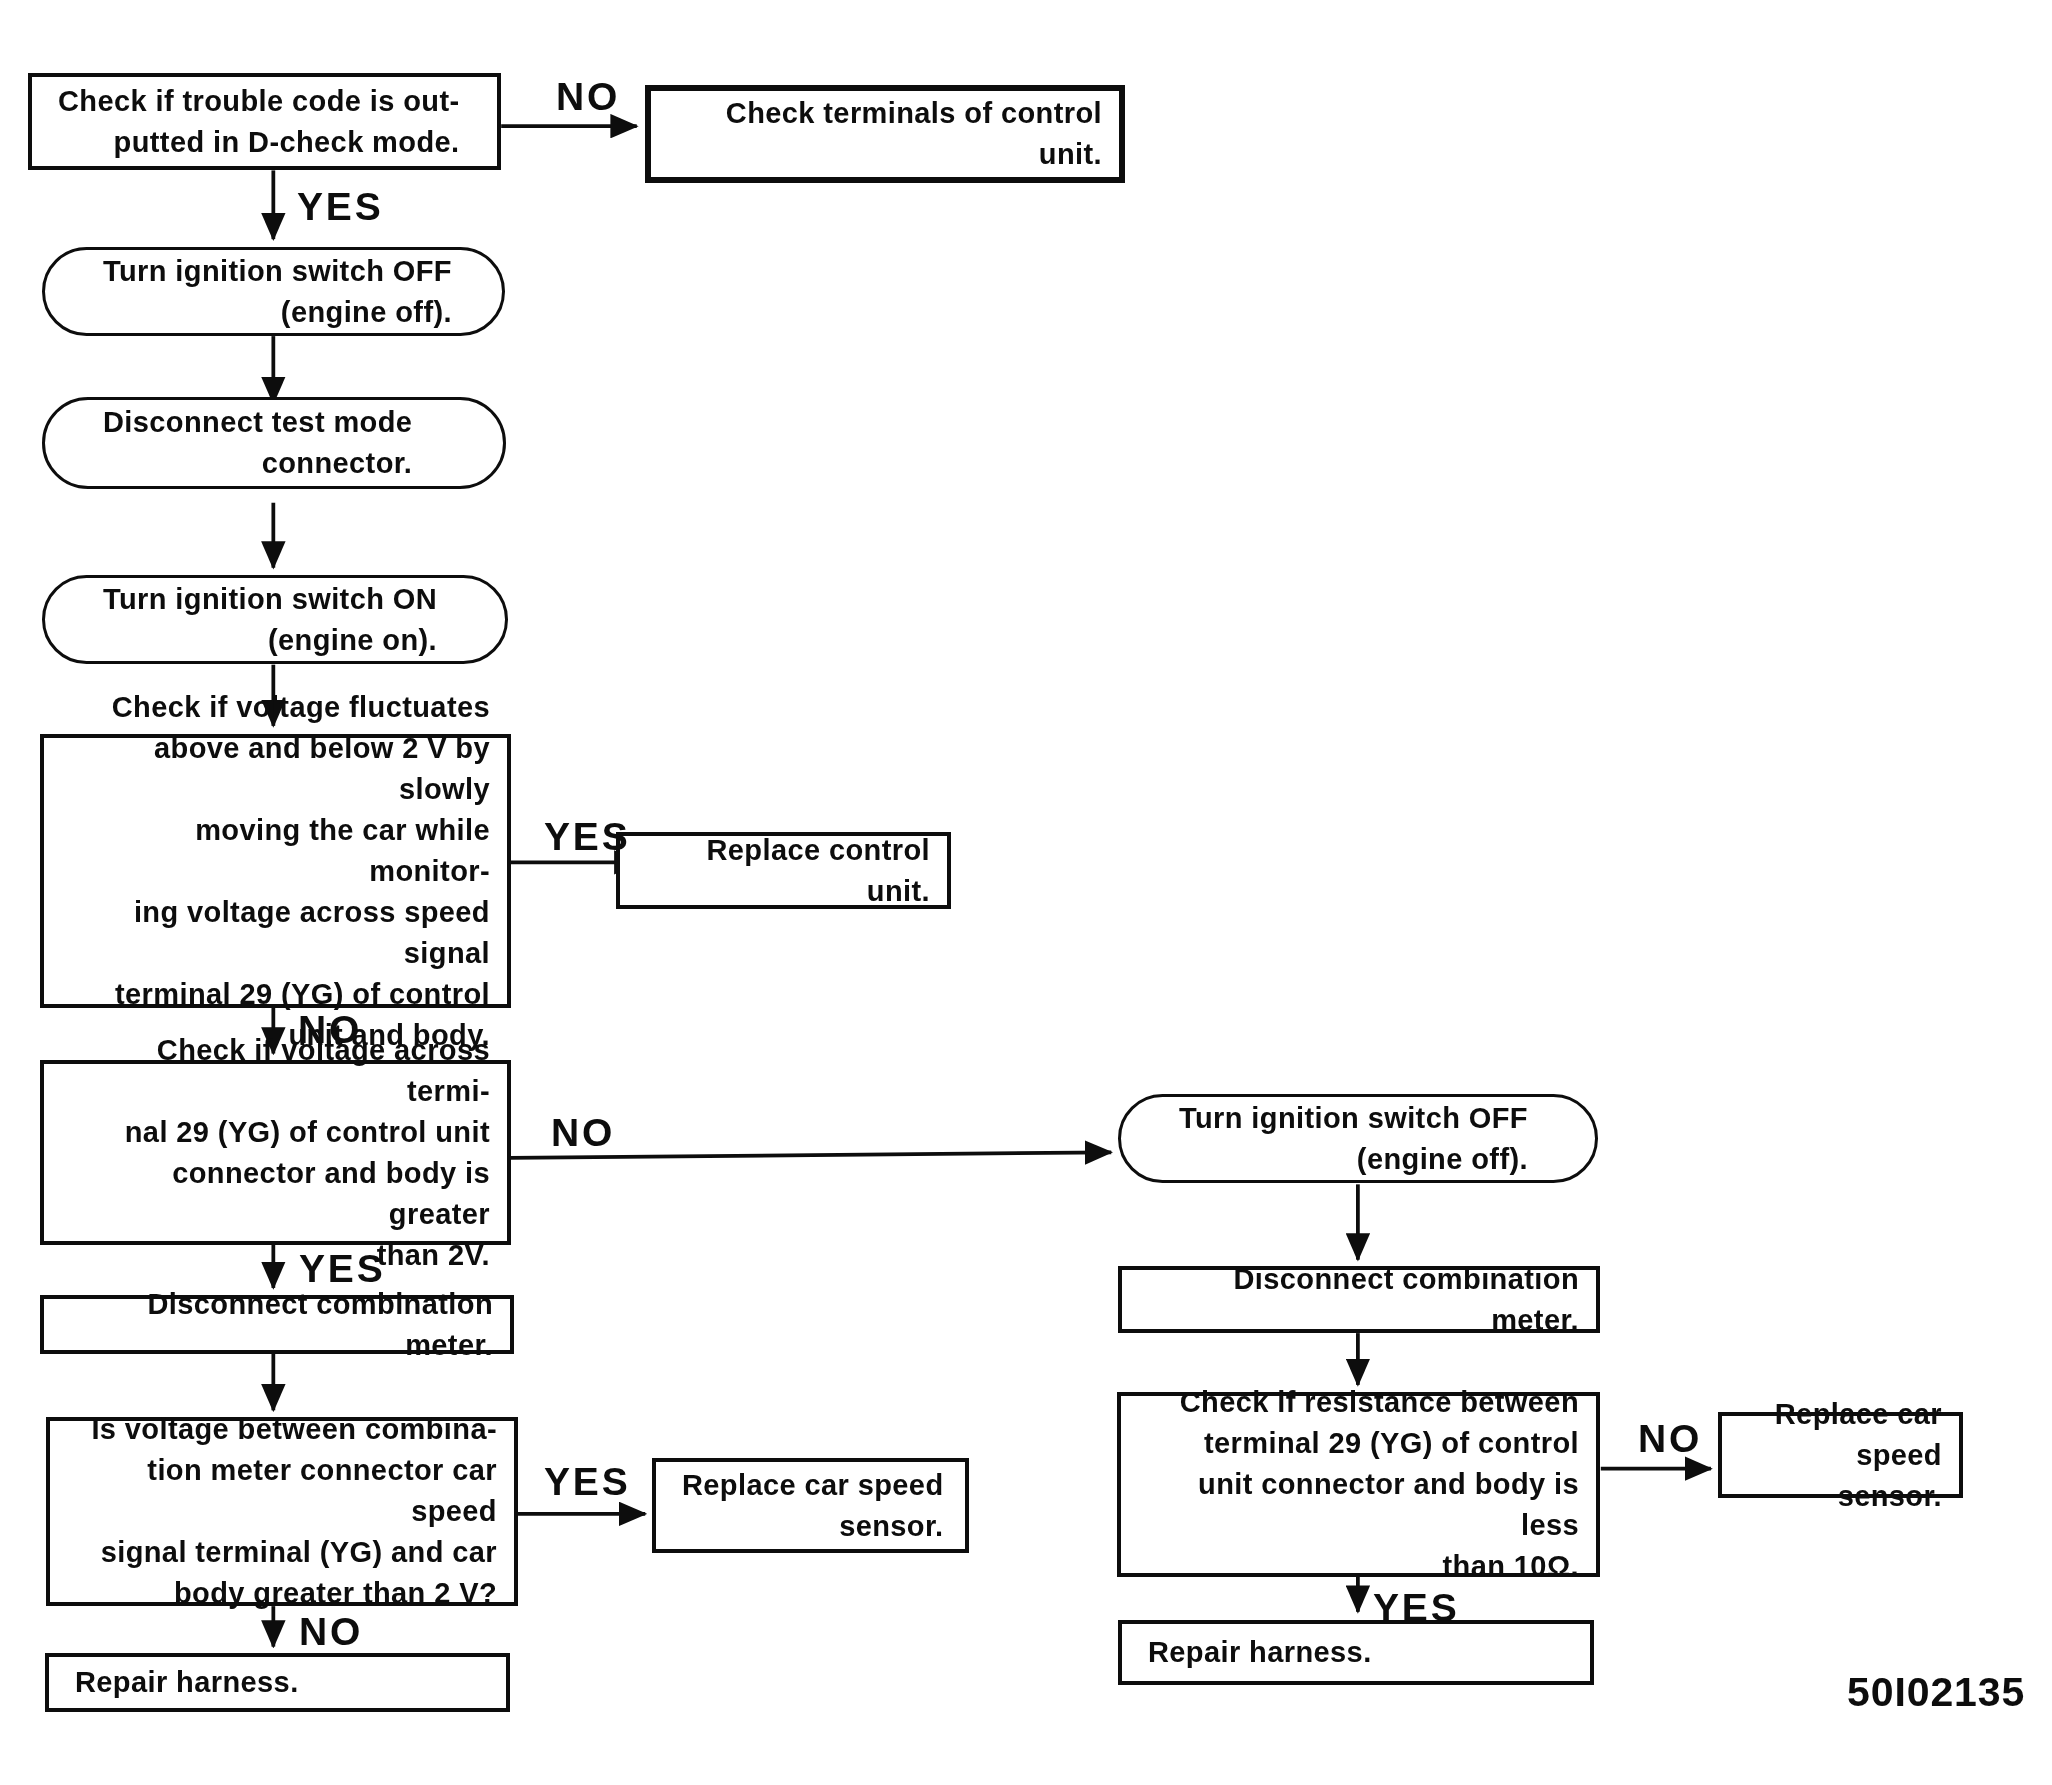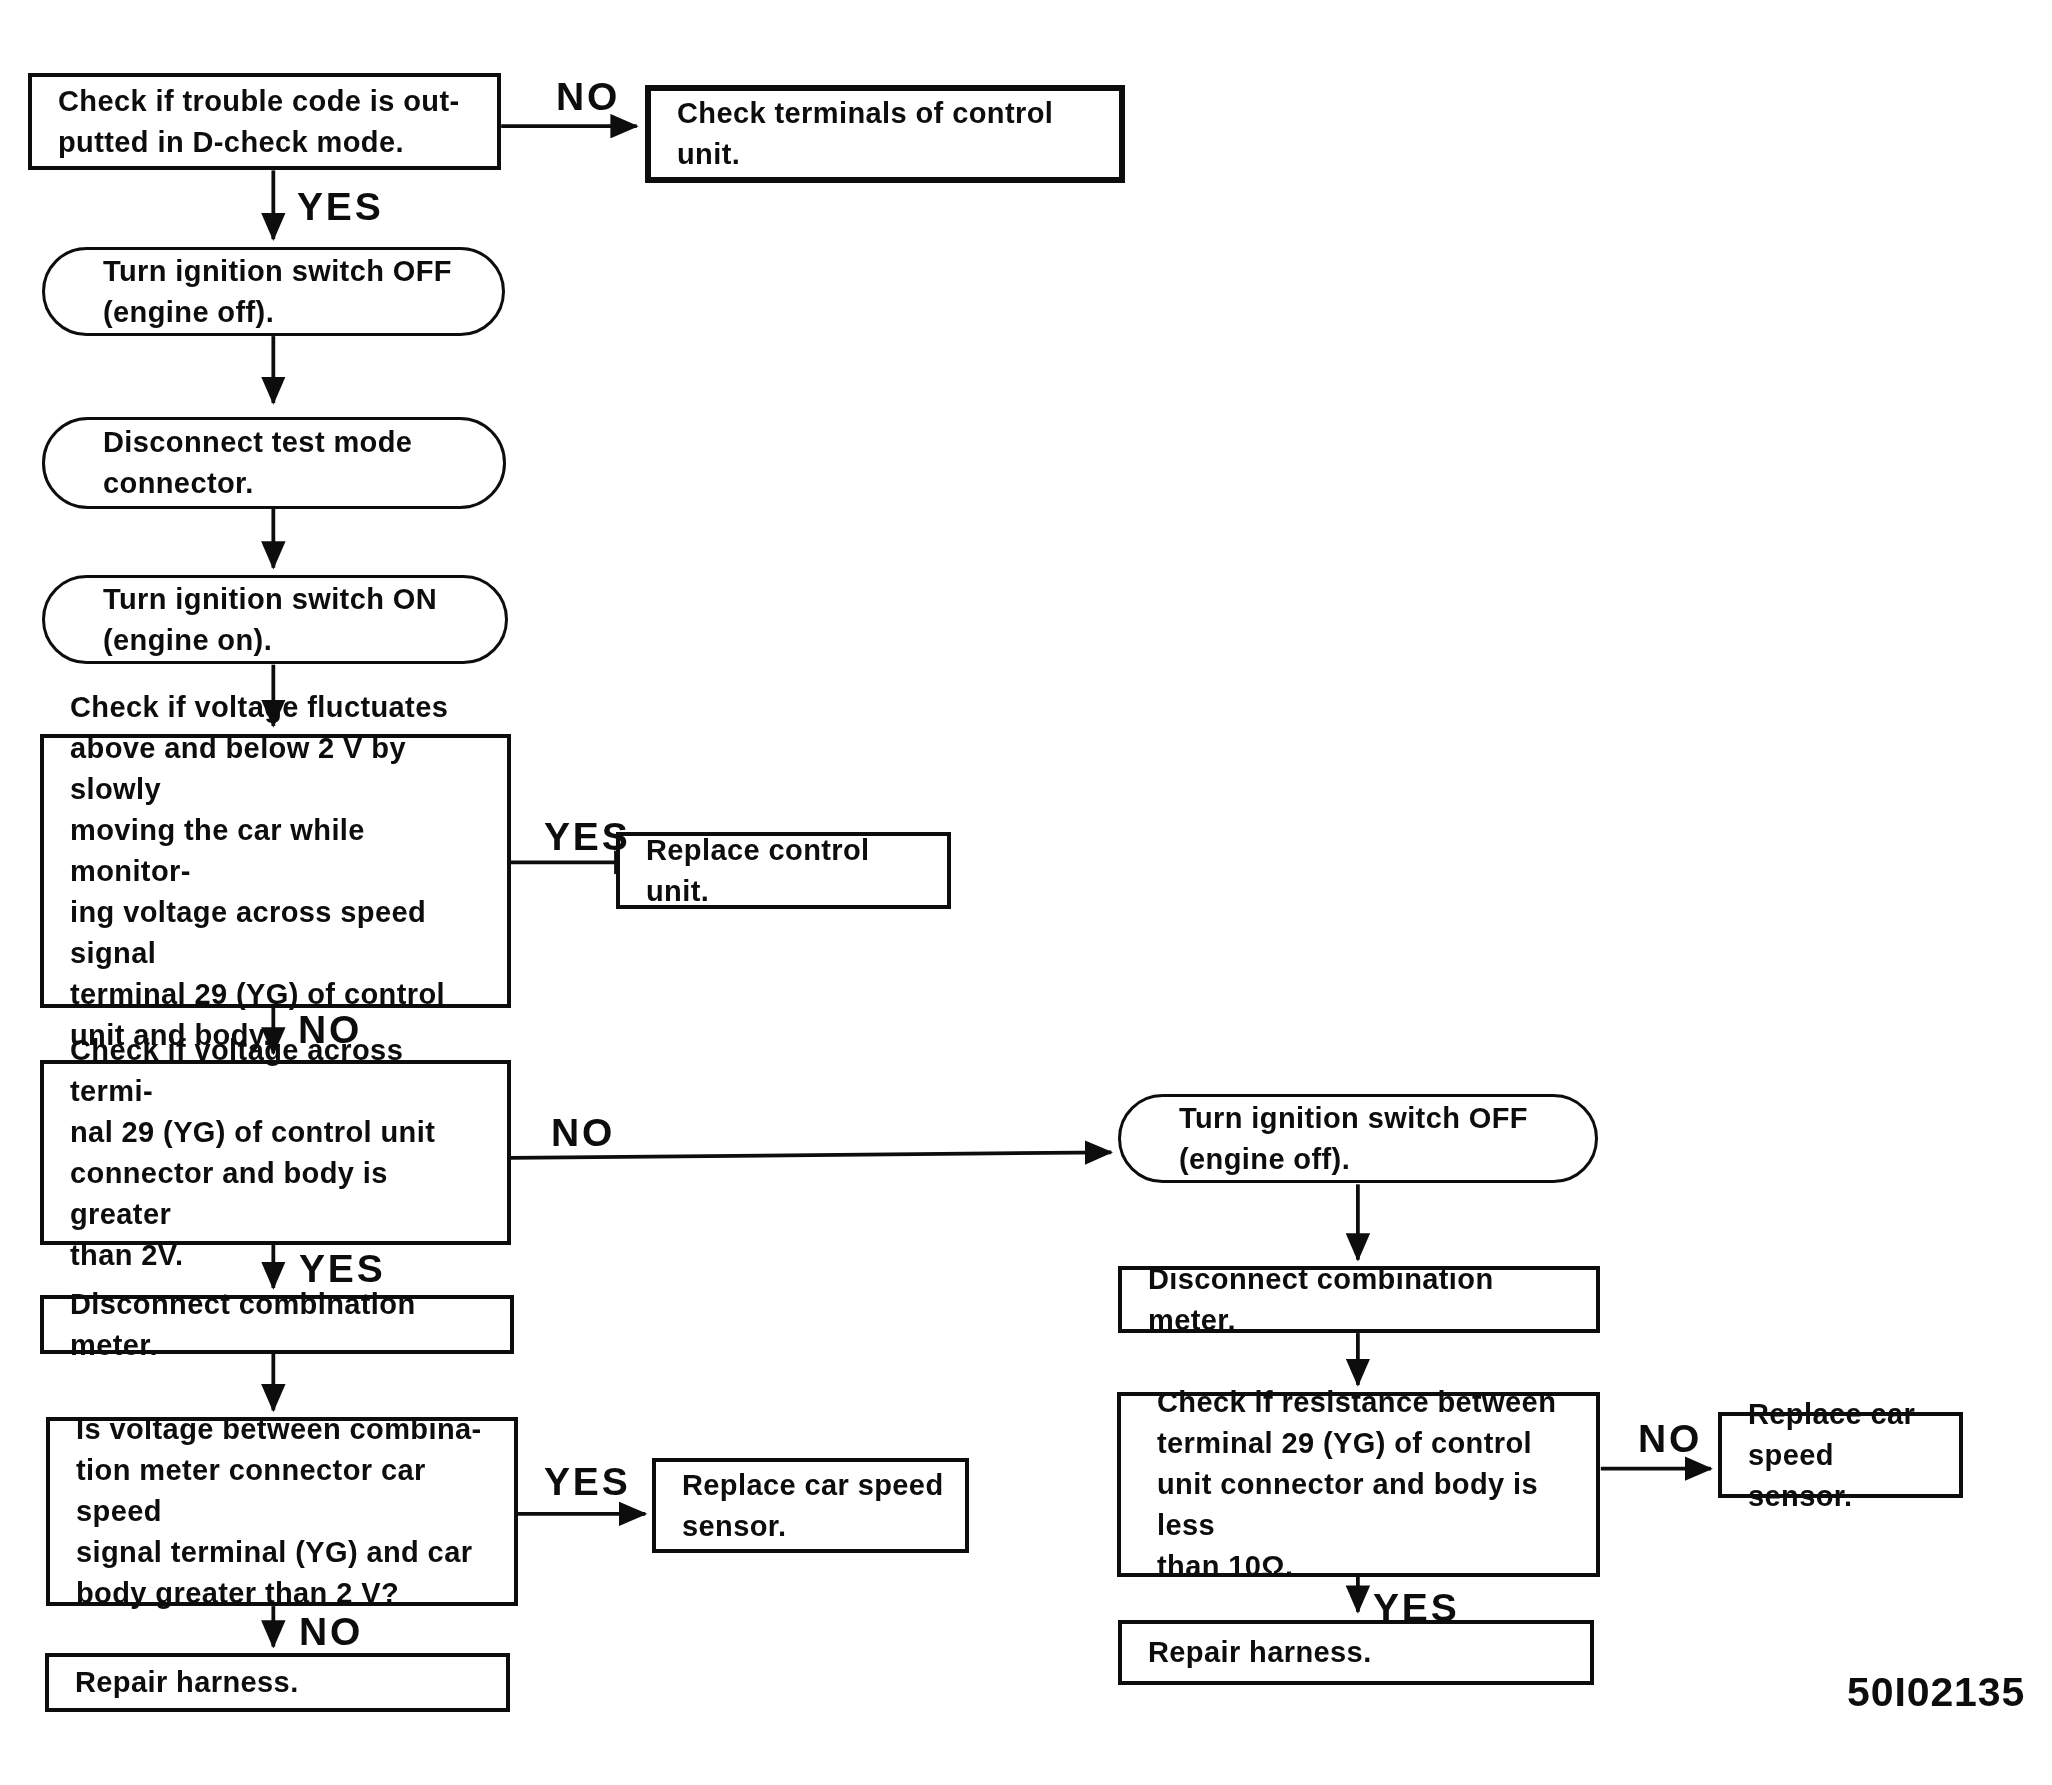--- a/index.html
+++ b/index.html
@@ -5,21 +5,21 @@
   html,body { margin:0; padding:0; background:#ffffff; }
   .canvas {
     position:relative; width:2053px; height:1785px; background:#ffffff;
     font-family:"Liberation Sans", sans-serif; color:#0d0d0d; overflow:hidden;
   }
   svg.wires { position:absolute; left:0; top:0; pointer-events:none; }
   .node {
     position:absolute; box-sizing:border-box; background:#ffffff;
     border:4.7px solid #0d0d0d; display:flex; align-items:center;
     font-size:29px; line-height:41px; font-weight:600; letter-spacing:0.4px;
-    white-space:pre-line; padding:5.6px 17px 5.6px 26px;
+    white-space:pre-line; padding:5.6px 17px 5.6px 26px;text-align:right;
   }
   .stadium { border-radius:66px; border-width:3.8px; padding-left:58px; }
   .thick { border-width:6.6px; }
   .edge-label {
     position:absolute; font-size:39px; font-weight:700; letter-spacing:2.8px;
   }
   .code {
     position:absolute; font-size:41px; font-weight:700; letter-spacing:0.9px;
   }
 </style>
@@ -55,21 +55,21 @@
   </svg>
 
   <div class="node" style="left:28px; top:73px; width:473px; height:97px;">Check if trouble code is out-
 putted in D-check mode.</div>
 
   <div class="node thick" style="left:645px; top:85px; width:480px; height:98px;">Check terminals of control unit.</div>
 
   <div class="node stadium" style="left:42px; top:247px; width:463px; height:89px;">Turn ignition switch OFF
 (engine off).</div>
 
-  <div class="node stadium" style="left:42px; top:417px; width:464px; height:92px;">Disconnect test mode
+  <div class="node stadium" style="left:42px; top:397px; width:464px; height:92px;">Disconnect test mode
 connector.</div>
 
   <div class="node stadium" style="left:42px; top:575px; width:466px; height:89px;">Turn ignition switch ON
 (engine on).</div>
 
   <div class="node" style="left:40px; top:734px; width:471px; height:274px;">Check if voltage fluctuates
 above and below 2 V by slowly
 moving the car while monitor-
 ing voltage across speed signal
 terminal 29 (YG) of control

